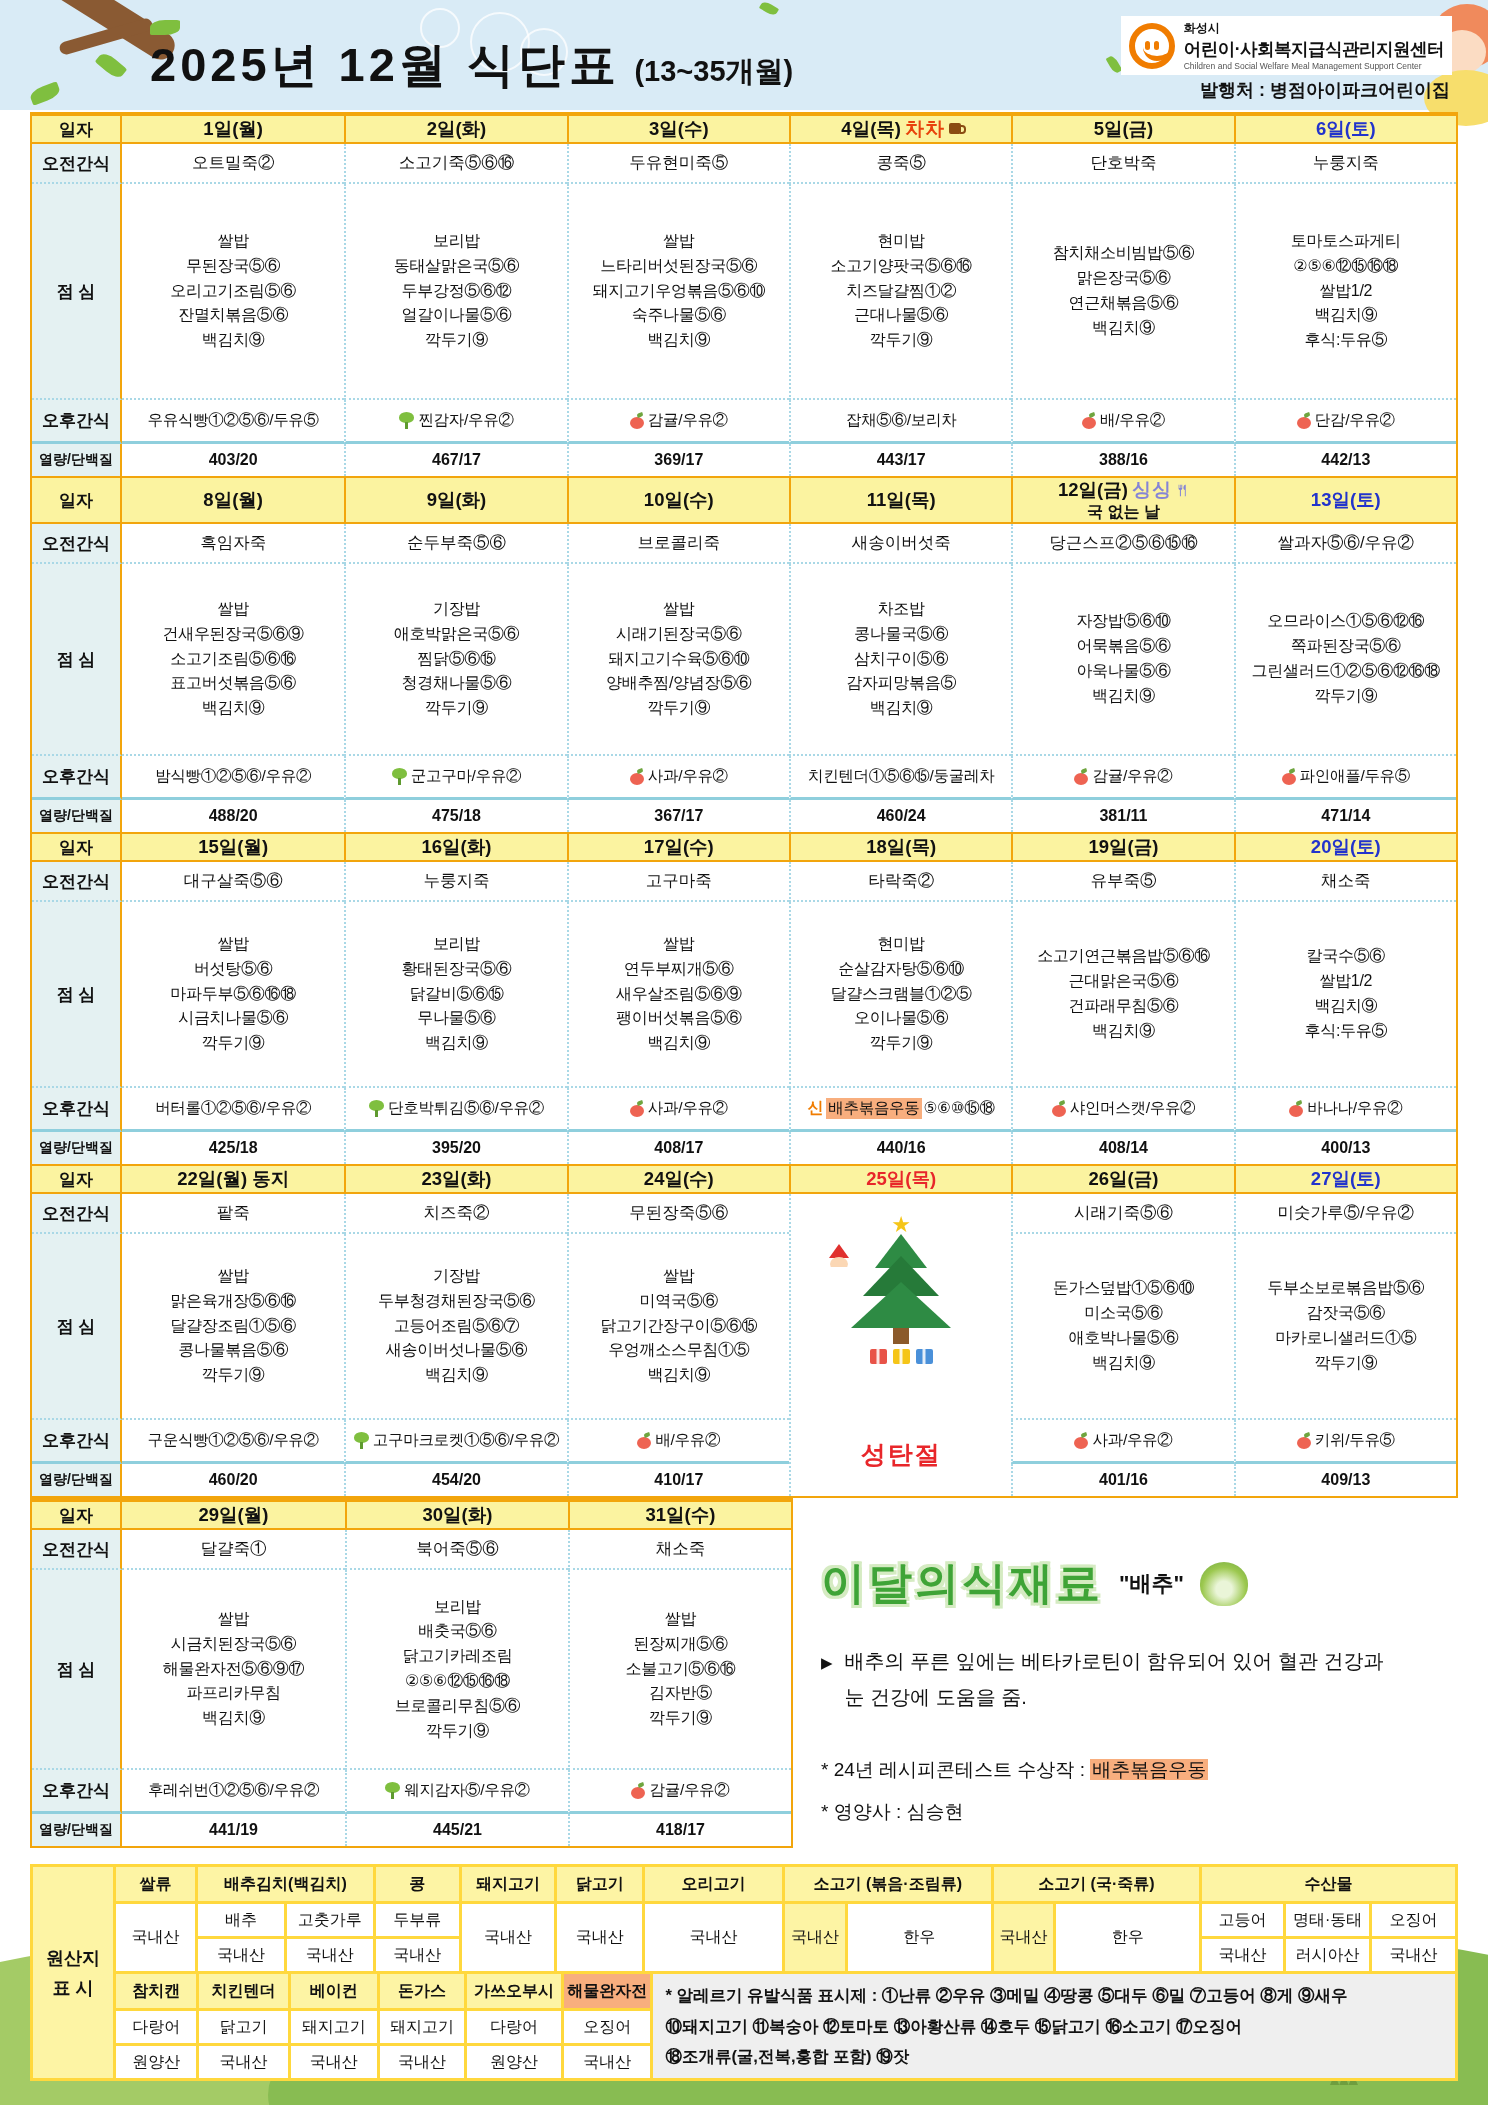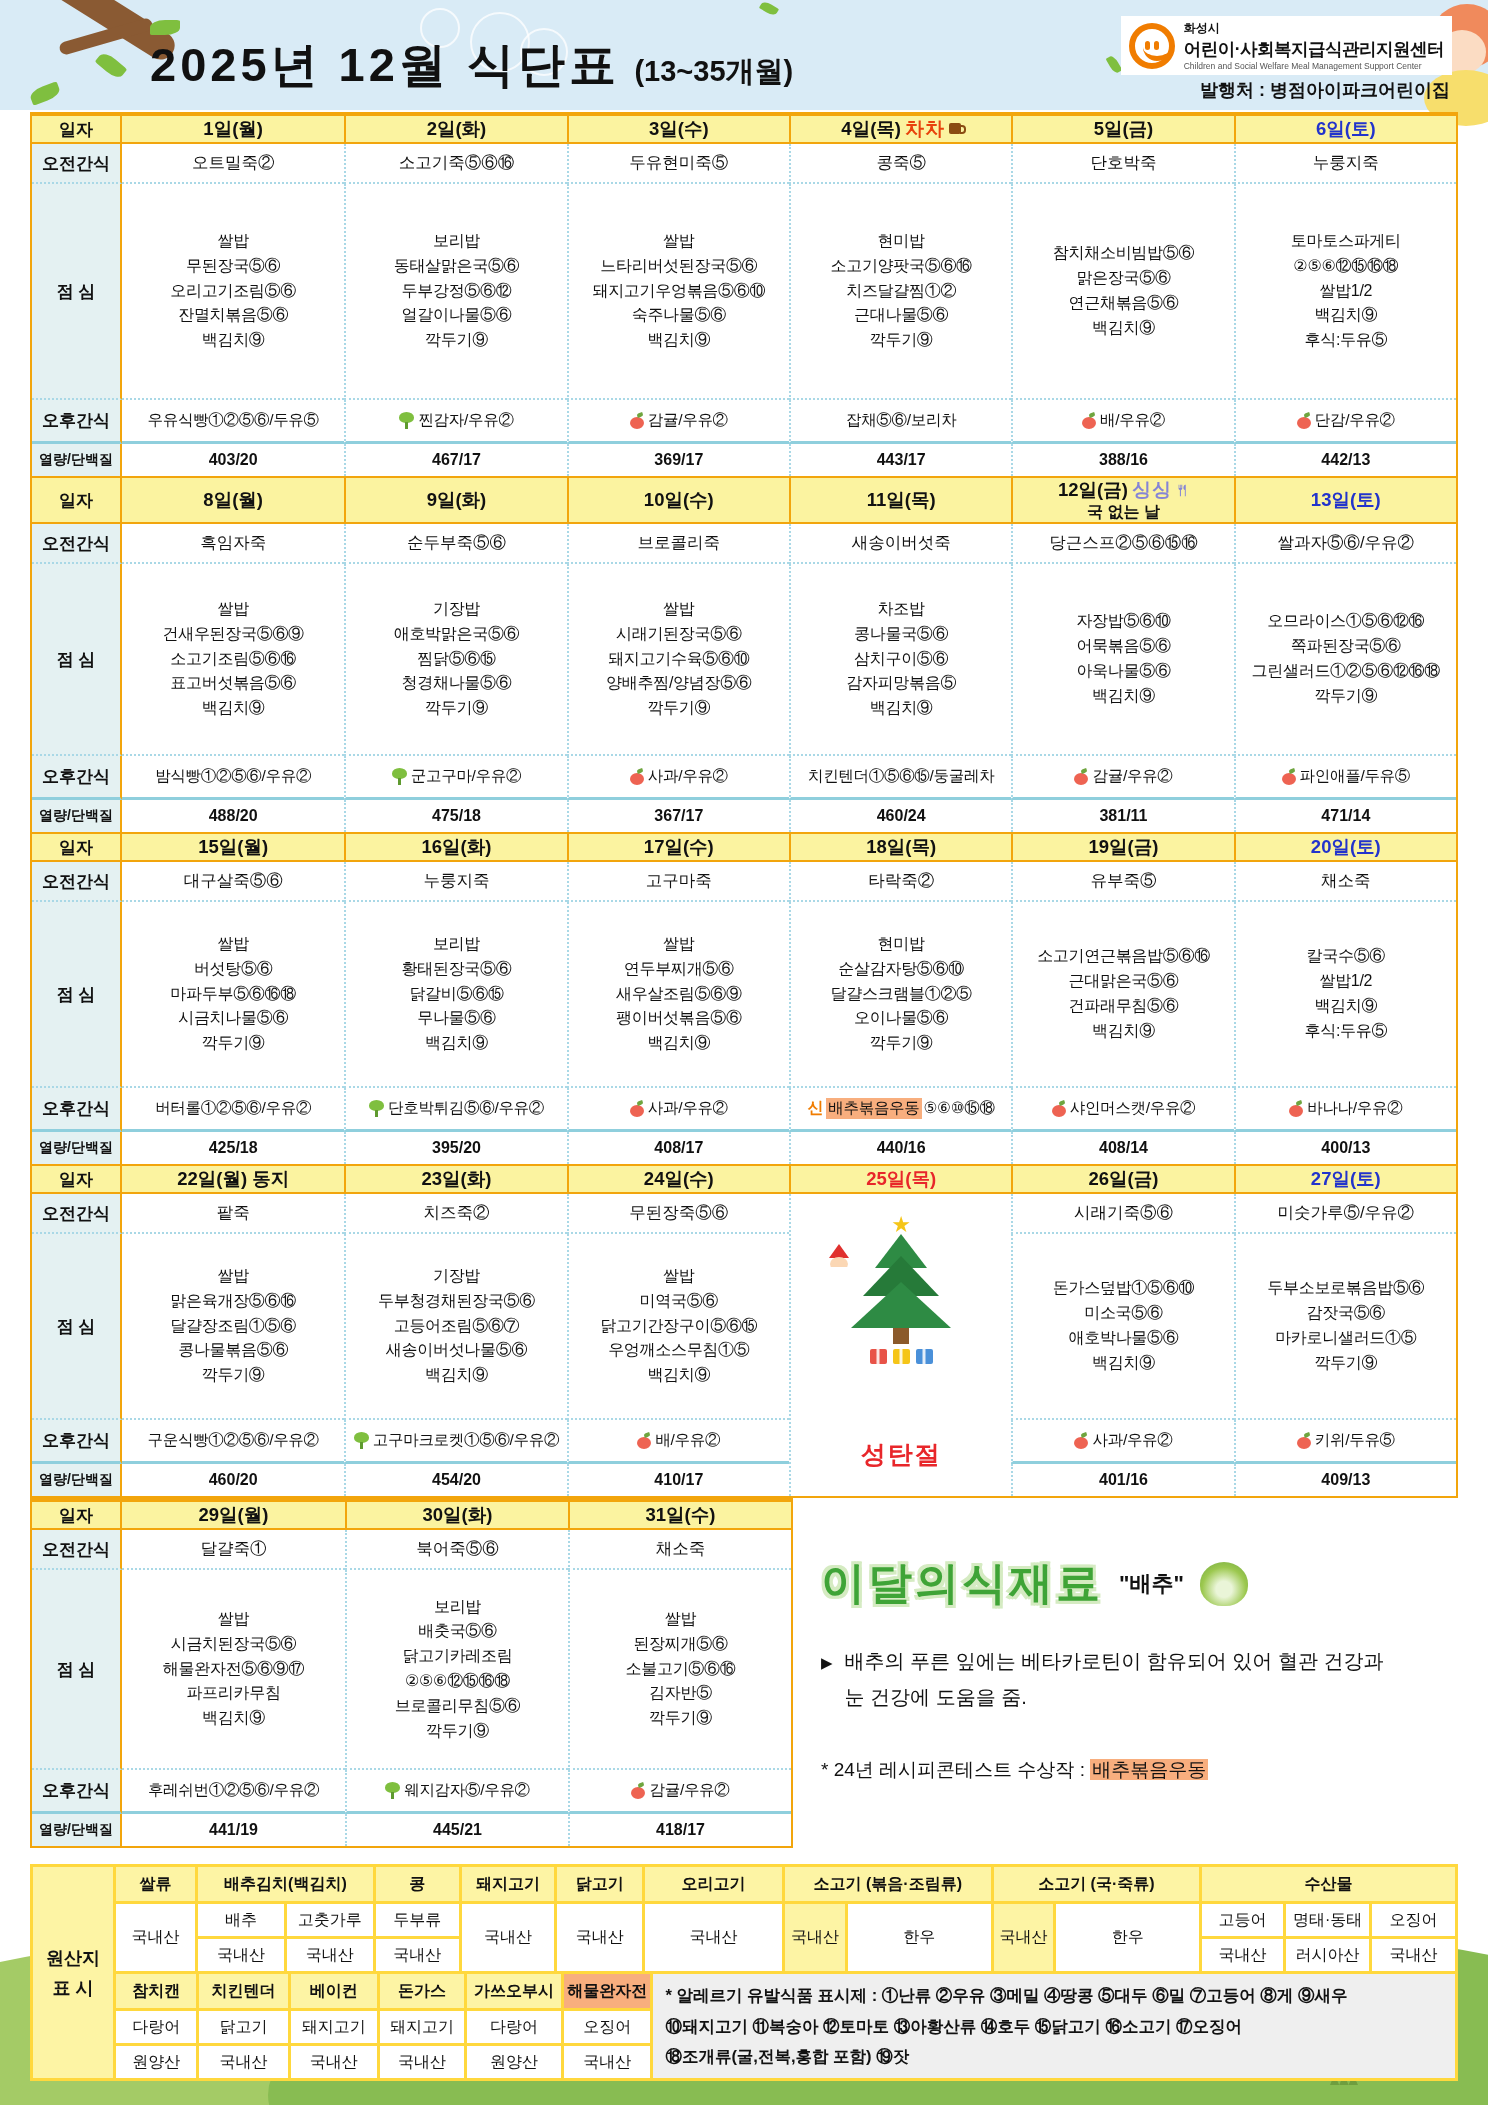--- a/index.html
+++ b/index.html
@@ -664,20 +664,21 @@
         </div>
         <div class="info-bullet">
           <span class="arr">▶</span>
           <span>배추의 푸른 잎에는 베타카로틴이 함유되어 있어 혈관 건강과
 눈 건강에 도움을 줌.</span>
         </div>
         <div class="info-notes">
           <div class="info-note">
             <span>* 24년 레시피콘테스트 수상작 : </span><span class="hl">배추볶음우동</span>
           </div>
+          <div class="info-note">* 영양사 : 심승현</div>
         </div>
       </div>
     </div>
 
     <div class="origin">
       <div class="origin-label">
         <span>원산지</span>
         <span>표 시</span>
       </div>
       <div class="ogrids">

